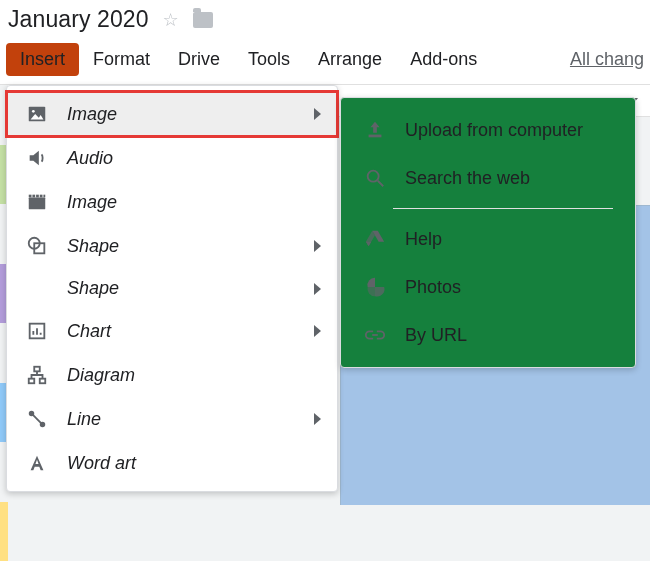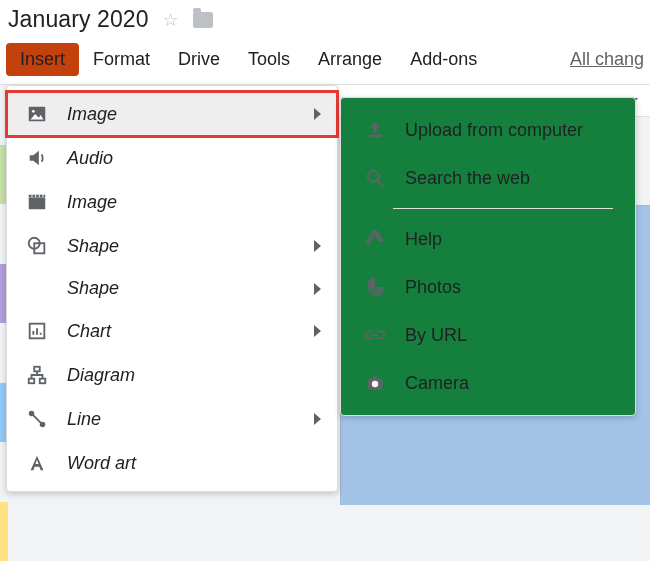--- a/index.html
+++ b/index.html
@@ -344,23 +344,14 @@
     <div class="sub-item">
       <span class="sub-icon">
         <svg viewBox="0 0 24 24" width="22" height="22" fill="none" stroke="#5f6368" stroke-width="2">
             <path d="M9 12 H15"></path>
             <path d="M10 8 H6 A4 4 0 0 0 6 16 H10"></path>
             <path d="M14 8 H18 A4 4 0 0 1 18 16 H14"></path>
           </svg>
       </span>
       <span>By URL</span>
     </div>
-    <div class="sub-item">
-      <span class="sub-icon">
-        <svg viewBox="0 0 24 24" width="22" height="22" fill="#5f6368">
-            <path d="M4 8 H8 L10 5 H14 L16 8 H20 V19 H4 Z"></path>
-            <circle cx="12" cy="13" r="3.5" fill="#fff"></circle>
-          </svg>
-      </span>
-      <span>Camera</span>
-    </div>
   </div>
 </div>
 
 </body></html>

